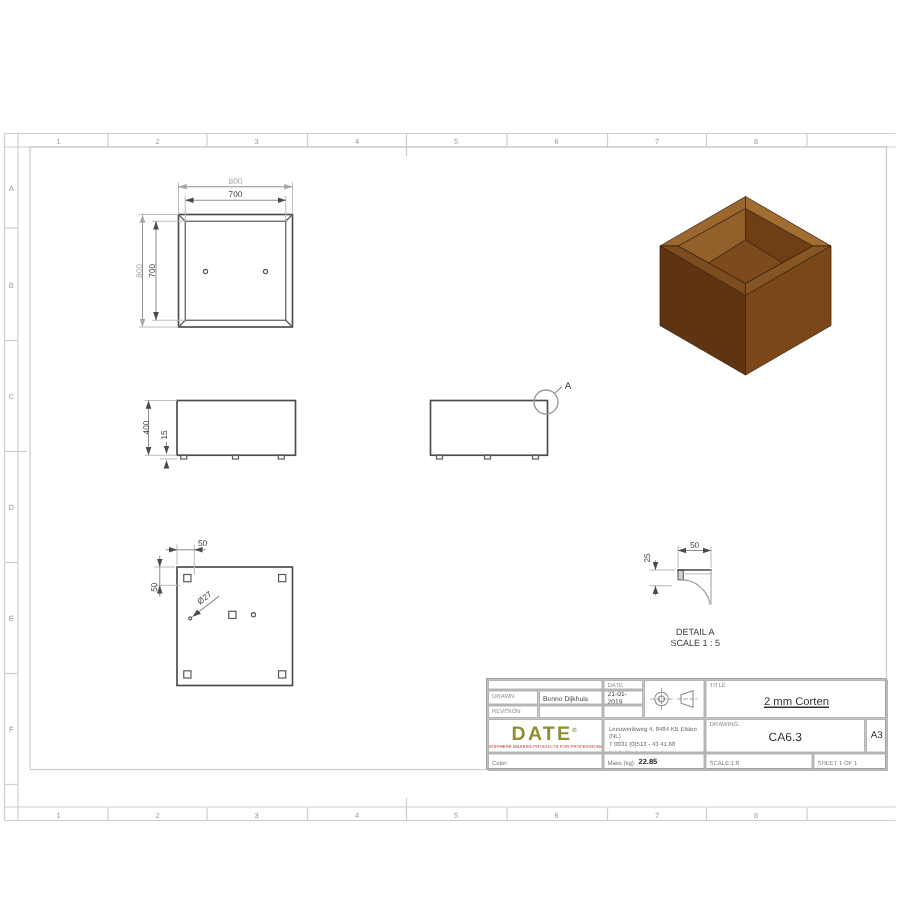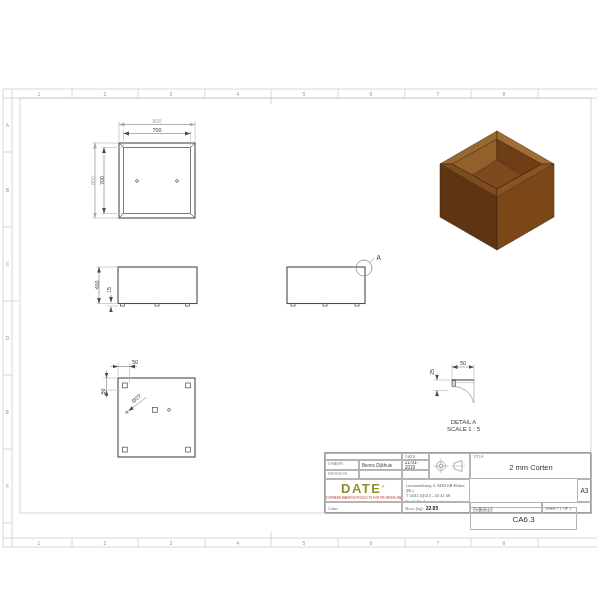--- a/index.html
+++ b/index.html
@@ -18,21 +18,21 @@
 
   
   #titleblock{position:absolute;left:324px;top:452px;width:267px;height:61px;
               border:1px solid #9f9f9f;box-sizing:border-box;background:#fff;}
   .cell{position:absolute;box-sizing:border-box;border:0.5px solid #b5b5b5;
         overflow:hidden;color:#555;}
   .lbl{font-size:4px;color:#8a8a8a;padding:1px 0 0 2px;line-height:4px;
        text-transform:uppercase;}
   .val{font-size:4.5px;color:#444;}
   .ctr{display:flex;align-items:center;justify-content:center;}
-  .titleVal{font-size:7.5px;color:#333;}
+  .titleVal{font-size:7.5px;color:#333;text-decoration:underline;}
   .drawVal{font-size:8px;color:#333;}
   .a3Val{font-size:6.5px;color:#333;}
   .logoWrap{display:flex;flex-direction:column;align-items:center;justify-content:center;height:100%;}
   .logoTxt{font-size:13px;font-weight:bold;letter-spacing:1.5px;color:#8e8f2f;line-height:12px;}
   .logoTxt sup{font-size:4px;vertical-align:super;}
   .tagline{font-size:4px;color:#b5342c;letter-spacing:0.1px;transform:scale(.72);white-space:nowrap;}
   .addr{font-size:4px;line-height:5.2px;color:#666;padding:3px 0 0 3px;}
   .rowLbl{display:flex;align-items:center;gap:2px;padding-left:2px;}
   .massVal{font-size:5px;font-weight:bold;color:#222;}
   .smallTxt{font-size:4px;color:#777;}
@@ -278,21 +278,21 @@
   </div>
 
   <div class="cell" style="left:77px;top:26px;width:68px;height:23px;">
     <div class="addr">
       <div>Leeuwerikweg 4, 8484 KB Elsloo (NL)</div>
       <div>T 0031 (0)513 - 43 41 68</div>
       <div>E info@adezz.com / www.adezz.com</div>
     </div>
   </div>
 
-  <div class="cell" style="left:145px;top:26px;width:107px;height:23px;margin-top:28px;">
+  <div class="cell" style="left:145px;top:26px;width:107px;height:23px;">
     <div class="lbl">Drawing.</div>
     <div class="ctr drawVal" style="height:13px;">CA6.3</div>
   </div>
 
   <div class="cell ctr a3Val" style="left:252px;top:26px;width:15px;height:23px;">A3</div>
 
   <div class="cell rowLbl smallTxt" style="left:0;top:49px;width:77px;height:12px;">Color:</div>
   <div class="cell rowLbl" style="left:77px;top:49px;width:68px;height:12px;">
     <span class="smallTxt">Mass (kg):</span>
     <span class="massVal">22.85</span>

